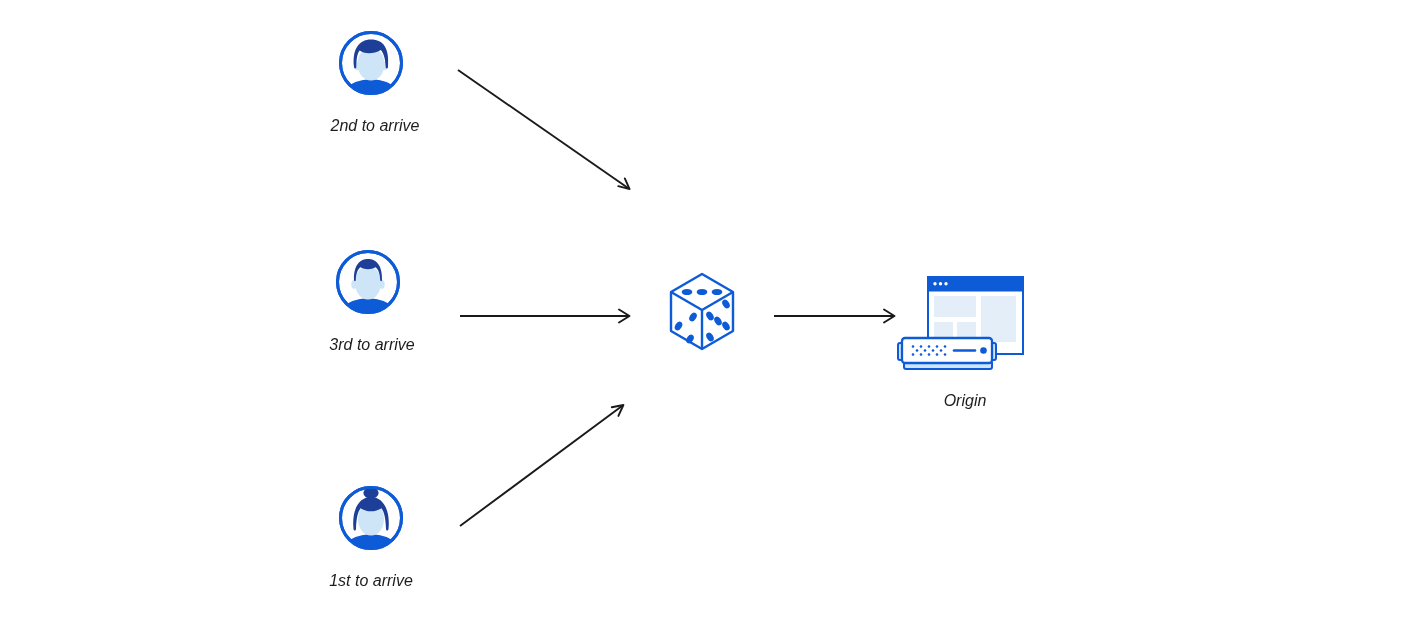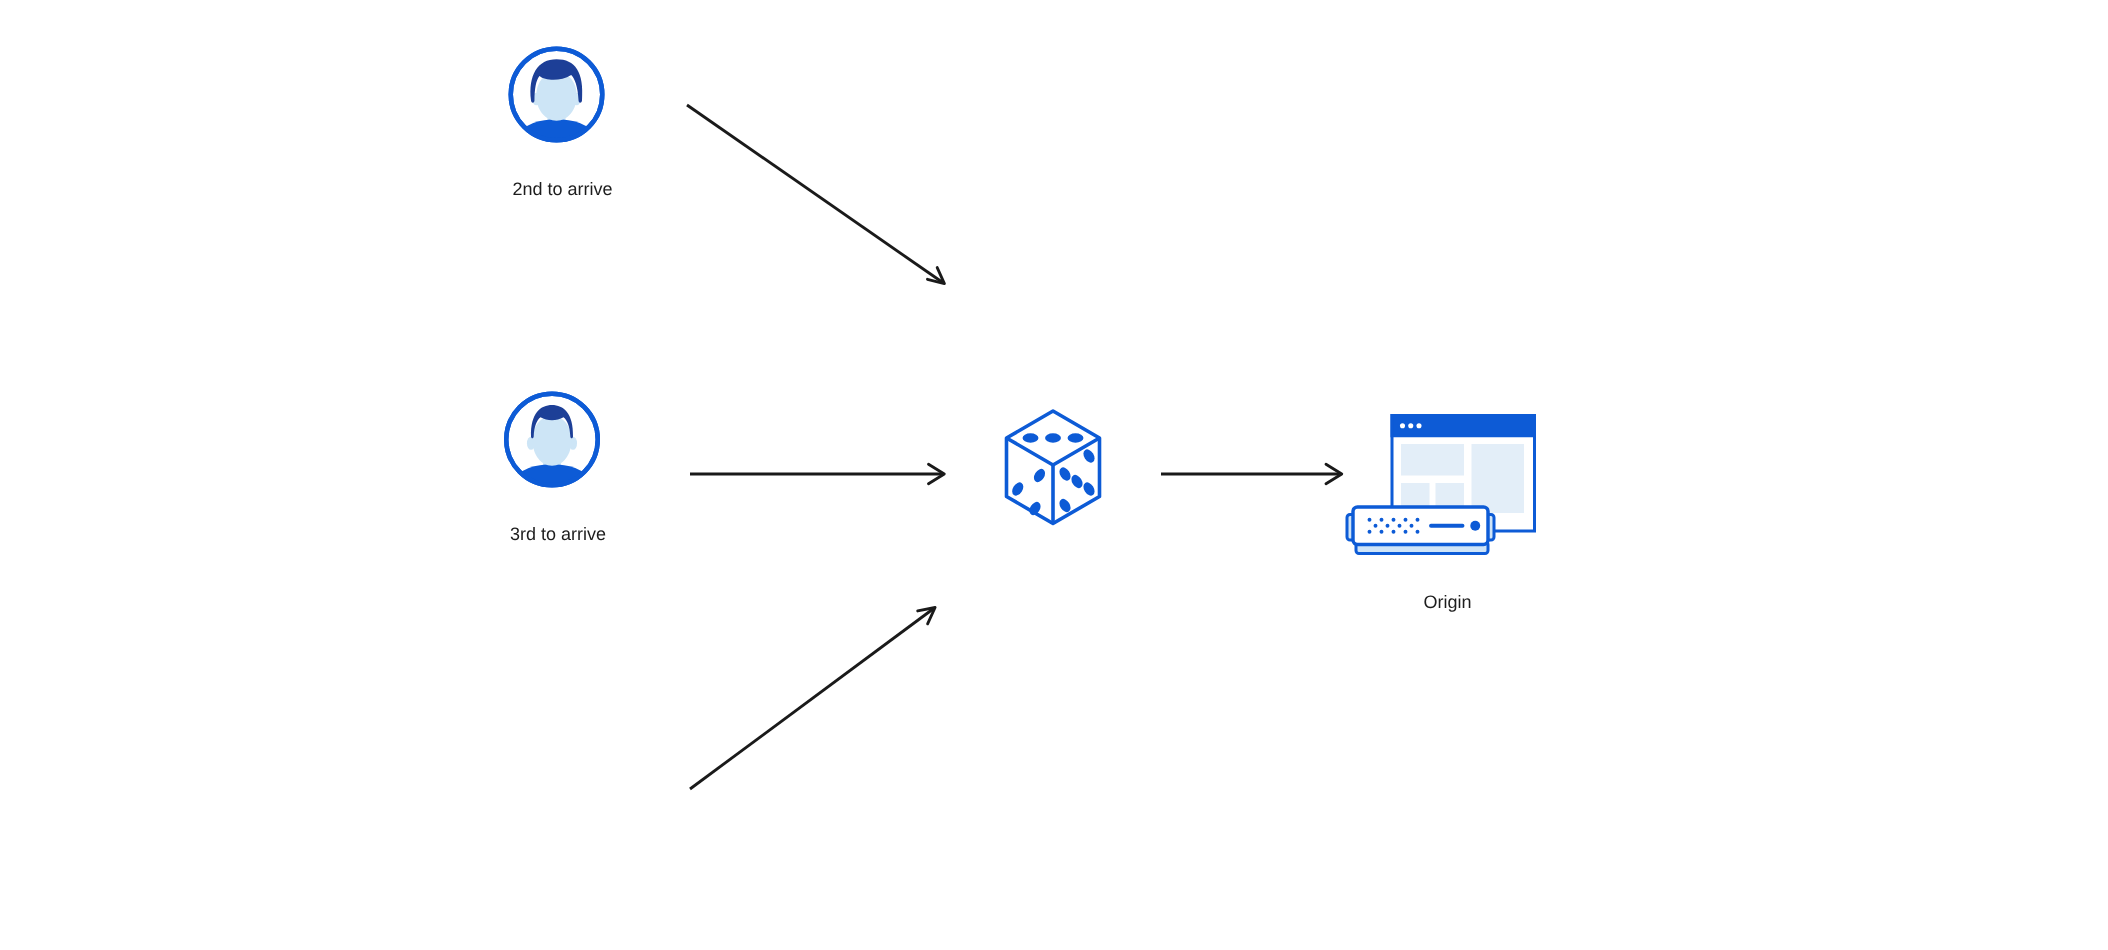--- a/index.html
+++ b/index.html
@@ -21,25 +21,26 @@
     position:relative;
     width:1405px;
     height:633px;
     background:var(--bg);
     overflow:hidden;
   }
   .node{position:absolute;}
   .node-label{
     position:absolute;
     transform:translateX(-50%);
-    font-size:12px;
+    font-size:16px;
     line-height:24px;
     color:var(--text);
     white-space:nowrap;
     text-align:right;
+    font-style:italic;
   }
   svg{display:block;}
   
   .stroke-blue{stroke:var(--primary-blue);}
   .fill-blue{fill:var(--primary-blue);}
   .fill-dark{fill:var(--dark-blue);}
   .fill-face{fill:var(--light-blue);}
   .fill-pale{fill:var(--pale-blue);}
   .fill-server{fill:var(--server-blue);}
   .edge{
@@ -79,41 +80,60 @@
         <ellipse class="fill-face" cx="20.5" cy="37" rx="2.6" ry="4.2"></ellipse>
         <ellipse class="fill-face" cx="47.5" cy="37" rx="2.6" ry="4.2"></ellipse>
         <path class="fill-face" d="M34,19.5 C43,19.5 47.5,26.5 47.5,35 C47.5,44 41.5,51.5 34,51.5 C26.5,51.5 20.5,44 20.5,35 C20.5,26.5 25,19.5 34,19.5 Z"></path>
         <path class="fill-dark" d="M17,38 C15,21 21.5,10.5 34,10.5 C46.5,10.5 52.5,19 51,38 C50.7,40 48.9,40 48.7,38 C48.2,28.5 46.2,23.5 43.8,21 C36.5,25.5 26.5,24.8 22.6,21.6 C20.2,25 19.4,30 19.3,38 C19.2,40 17.3,40 17,38 Z"></path>
       </g>
       <circle cx="34" cy="34" r="30.5" fill="none" class="stroke-blue" stroke-width="3"></circle>
     </svg>
     <div class="node-label" style="left:375px;top:114px;position:absolute;left:38px;top:85px;">2nd to arrive</div>
   </div>
 
-  <div class="node" style="left:334px;top:259px;">
+  <div class="node" style="left:334px;top:248px;">
     <svg width="68" height="68" viewBox="0 0 68 68">
       <defs>
         <clipPath id="clip-a2">
             <circle cx="34" cy="34" r="30"></circle>
           </clipPath>
       </defs>
       <circle cx="34" cy="34" r="30.5" fill="#ffffff" class="stroke-blue" stroke-width="3"></circle>
       <g clip-path="url(#clip-a2)">
         <path class="fill-face" d="M28,42 h12 v12 h-12 z"></path>
         <path class="fill-blue" d="M6,68 L6,62 C13,53.5 23,50.5 34,50.5 C45,50.5 55,53.5 62,62 L62,68 Z"></path>
         <ellipse class="fill-face" cx="20" cy="36.5" rx="2.7" ry="4.4"></ellipse>
         <ellipse class="fill-face" cx="48" cy="36.5" rx="2.7" ry="4.4"></ellipse>
         <path class="fill-face" d="M34,18.5 C42.5,18.5 47,26 47,34.5 C47,44 41.5,51.5 34,51.5 C26.5,51.5 21,44 21,34.5 C21,26 25.5,18.5 34,18.5 Z"></path>
         <path class="fill-dark" d="M20,32 C19.5,16.5 26.5,11 34,11 C41.5,11 48.5,16.5 48,32 C47.9,33.6 46.3,33.6 46.2,32 C45.9,25.5 44.3,21.3 41.7,19.2 C37,21.8 31,21.8 26.3,19.2 C23.7,21.3 22.1,25.5 21.8,32 C21.7,33.6 20.1,33.6 20,32 Z"></path>
       </g>
       <circle cx="34" cy="34" r="30.5" fill="none" class="stroke-blue" stroke-width="3"></circle>
     </svg>
     <div class="node-label" style="position:absolute;left:38px;top:85px;">3rd to arrive</div>
   </div>
 
+  <div class="node" style="left:337px;top:484px;">
+    <svg width="68" height="68" viewBox="0 0 68 68">
+      <defs>
+        <clipPath id="clip-a3">
+            <circle cx="34" cy="34" r="30"></circle>
+          </clipPath>
+      </defs>
+      <circle cx="34" cy="34" r="30.5" fill="#ffffff" class="stroke-blue" stroke-width="3"></circle>
+      <g clip-path="url(#clip-a3)">
+        <ellipse class="fill-dark" cx="34" cy="9" rx="7.6" ry="5.8"></ellipse>
+        <path class="fill-face" d="M28,42 h12 v12 h-12 z"></path>
+        <path class="fill-blue" d="M6,68 L6,62 C13,53.5 23,50.5 34,50.5 C45,50.5 55,53.5 62,62 L62,68 Z"></path>
+        <path class="fill-face" d="M34,19.5 C42.5,19.5 47,27 47,35 C47,44 41.5,51.5 34,51.5 C26.5,51.5 21,44 21,35 C21,27 25.5,19.5 34,19.5 Z"></path>
+        <path class="fill-dark" d="M16.5,45 C14.5,25 22.5,13 34,13 C45.5,13 53.5,25 51.5,45 C51.2,47 49.2,47 49,45 C48.6,33.5 47,27.8 44.4,24.3 C38.4,28.4 29.6,28.4 23.6,24.3 C21,27.8 19.4,33.5 19,45 C18.8,47 16.8,47 16.5,45 Z"></path>
+      </g>
+      <circle cx="34" cy="34" r="30.5" fill="none" class="stroke-blue" stroke-width="3"></circle>
+    </svg>
+    <div class="node-label" style="position:absolute;left:34px;top:85px;">1st to arrive</div>
+  </div>
 
   <div class="node" style="left:667px;top:271px;">
     <svg width="70" height="82" viewBox="0 0 70 82">
       <g class="stroke-blue" stroke-width="2.4" fill="#ffffff" stroke-linejoin="round">
         <path d="M35,3 L66,21 L66,60 L35,78 L4,60 L4,21 Z"></path>
         <path d="M4,21 L35,39 L66,21" fill="none"></path>
         <path d="M35,39 L35,78" fill="none"></path>
       </g>
       <g class="fill-blue">
 

